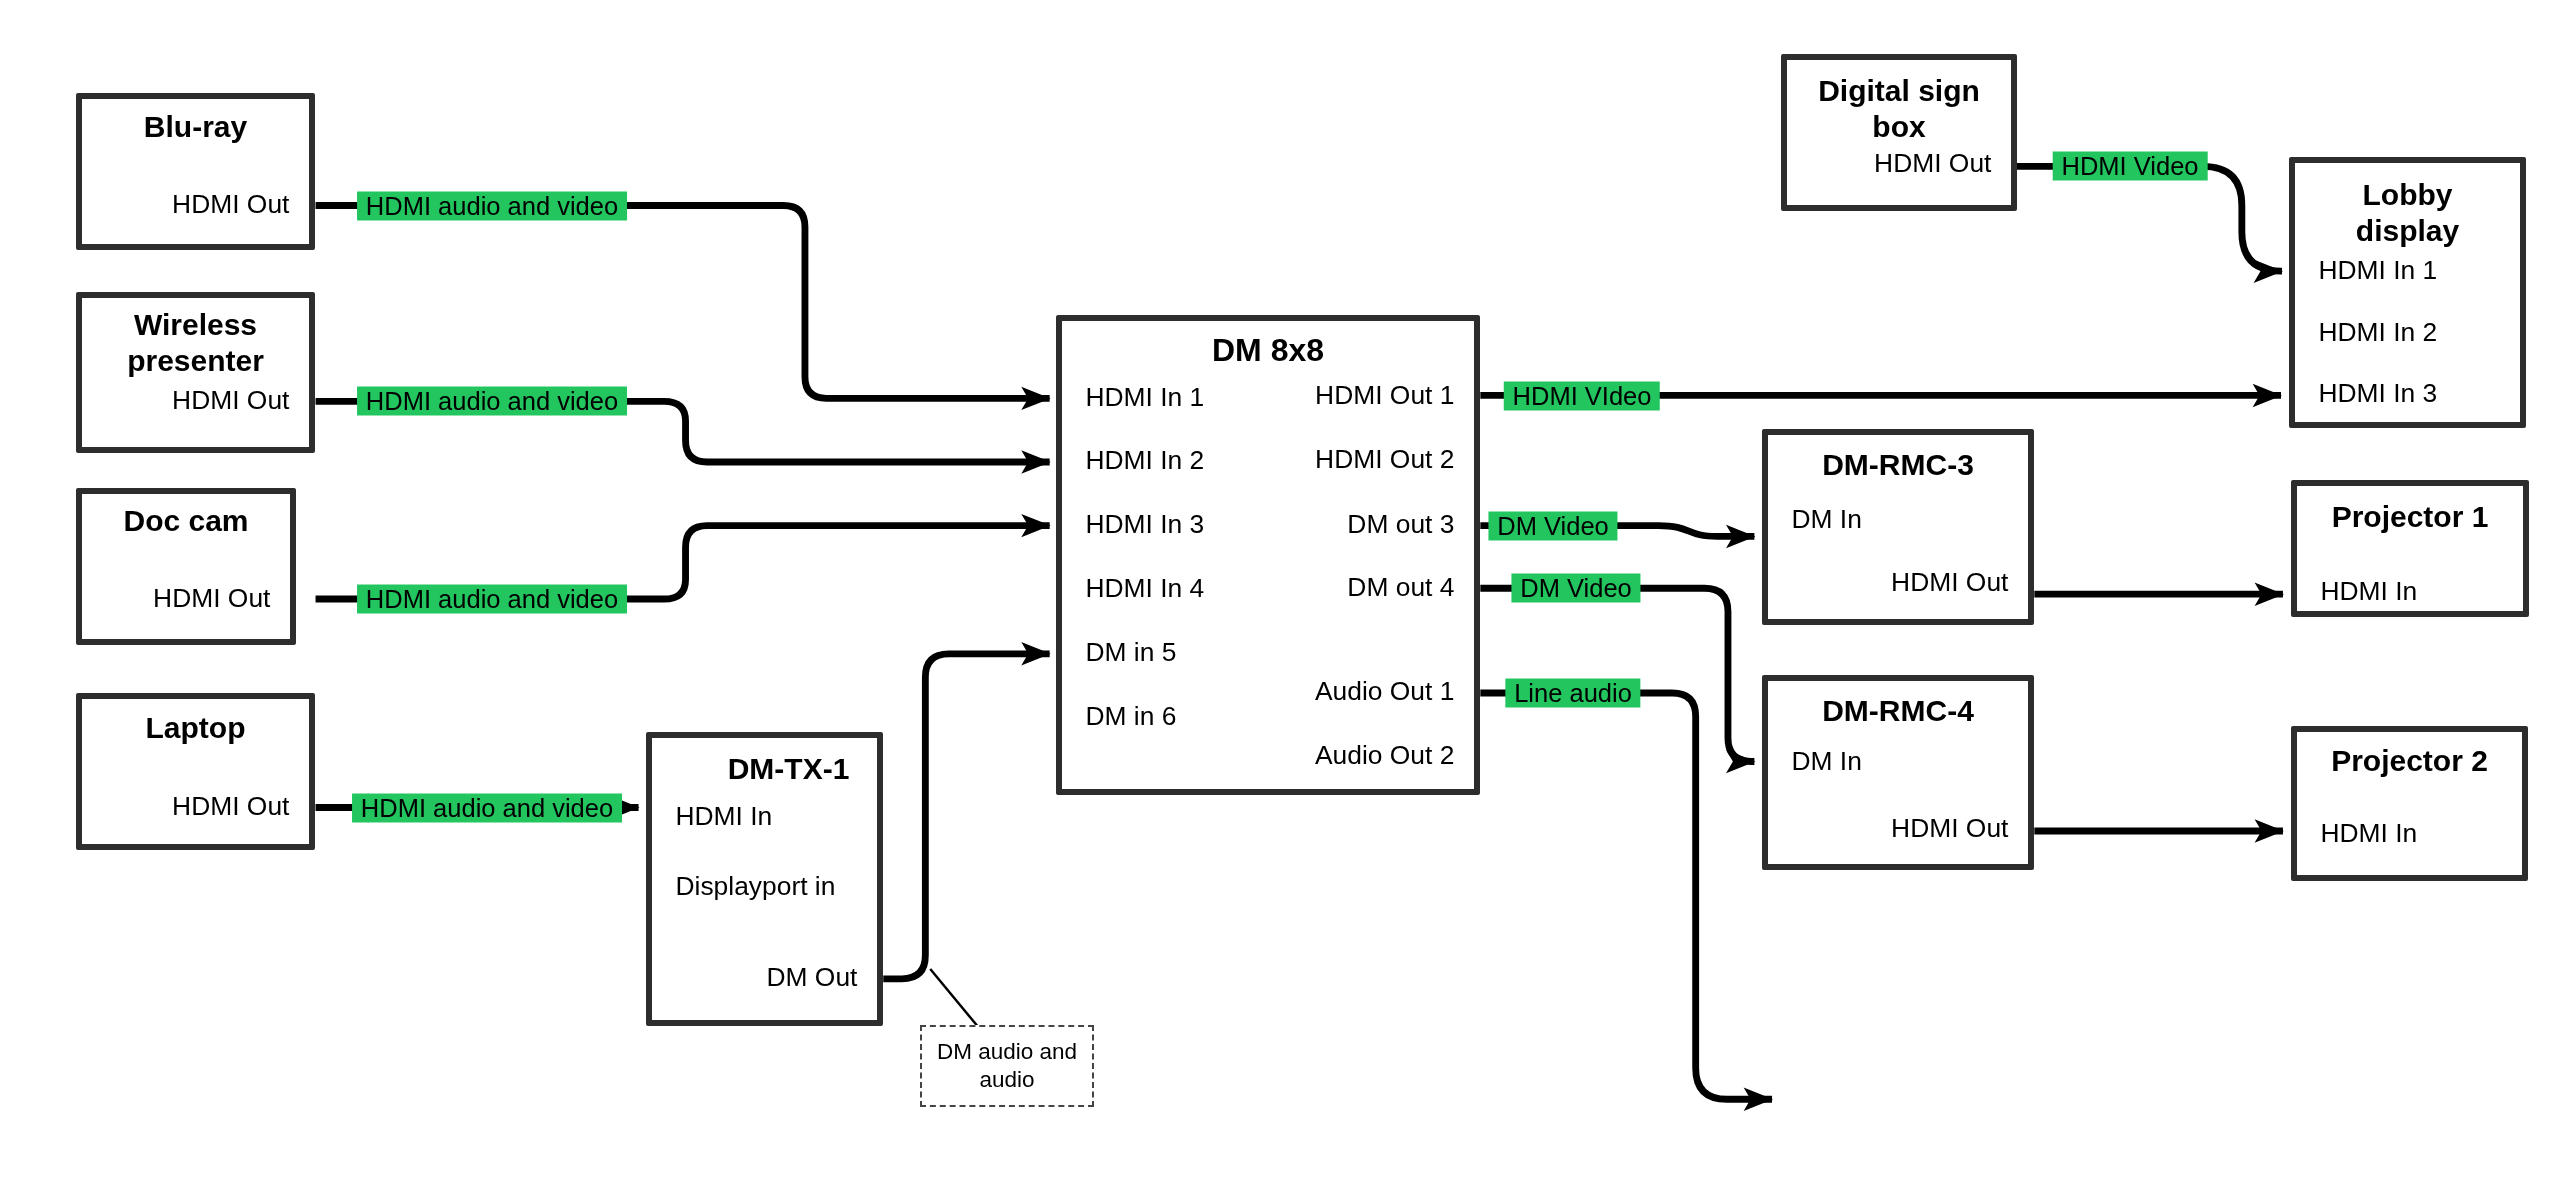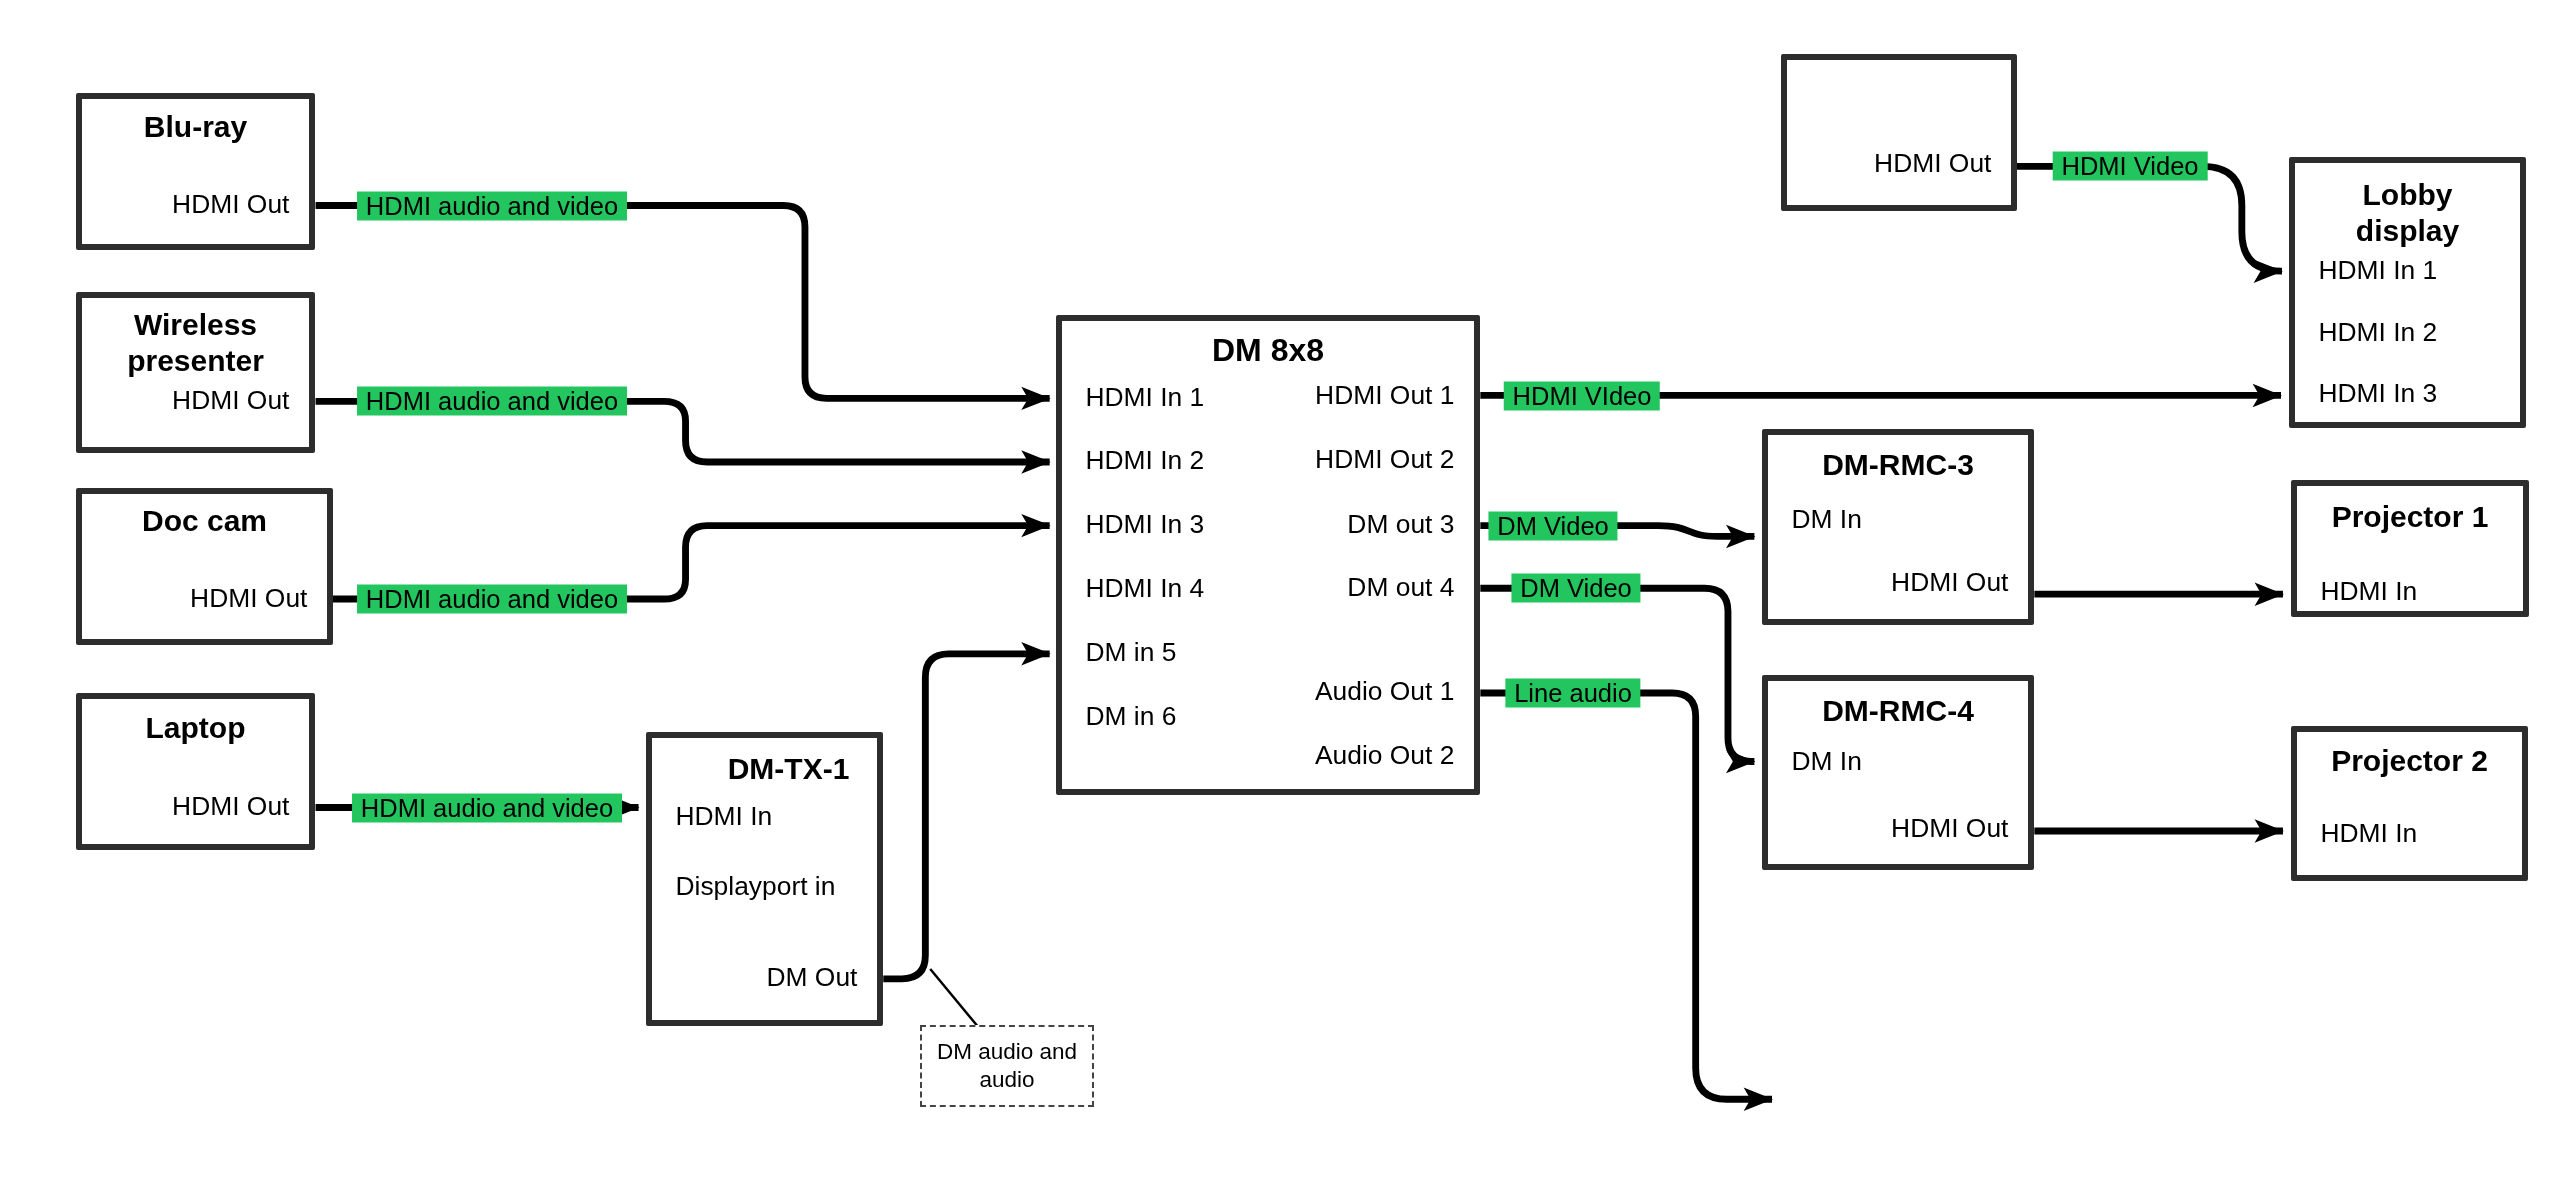--- a/index.html
+++ b/index.html
@@ -57,21 +57,21 @@
       </div>
       <div class="port right" style="top: 90px;">HDMI Out</div>
     </div>
     <div class="node" style="left: 76px; top: 292px; width: 239px; height: 161px;">
       <div class="node-title" style="top: 8.8px;">
         <div>Wireless</div>
         <div>presenter</div>
       </div>
       <div class="port right" style="top: 87px;">HDMI Out</div>
     </div>
-    <div class="node" style="left: 76px; top: 488px; width: 257px; height: 157px;">
+    <div class="node" style="left: 76px; top: 488px; width: 220px; height: 157px;">
       <div class="node-title" style="top: 8.8px;">
         <div>Doc cam</div>
       </div>
       <div class="port right" style="top: 89px;">HDMI Out</div>
     </div>
     <div class="node" style="left: 76px; top: 693px; width: 239px; height: 157px;">
       <div class="node-title" style="top: 10.8px;">
         <div>Laptop</div>
       </div>
       <div class="port right" style="top: 92px;">HDMI Out</div>
@@ -95,20 +95,24 @@
       <div class="port left" style="top: 316px;">DM in 5</div>
       <div class="port left" style="top: 380px;">DM in 6</div>
       <div class="port right" style="top: 59px;">HDMI Out 1</div>
       <div class="port right" style="top: 123px;">HDMI Out 2</div>
       <div class="port right" style="top: 188px;">DM out 3</div>
       <div class="port right" style="top: 251px;">DM out 4</div>
       <div class="port right" style="top: 355px;">Audio Out 1</div>
       <div class="port right" style="top: 419px;">Audio Out 2</div>
     </div>
     <div class="node" style="left: 1781px; top: 54px; width: 236px; height: 157px;">
+      <div class="node-title" style="top: 12.7px;">
+        <div>Digital sign</div>
+        <div>box</div>
+      </div>
       <div class="port right" style="top: 88px;">HDMI Out</div>
     </div>
     <div class="node" style="left: 2289px; top: 157px; width: 237px; height: 271px;">
       <div class="node-title" style="top: 13.7px;">
         <div>Lobby</div>
         <div>display</div>
       </div>
       <div class="port left" style="top: 92px;">HDMI In 1</div>
       <div class="port left" style="top: 154px;">HDMI In 2</div>
       <div class="port left" style="top: 215px;">HDMI In 3</div>

